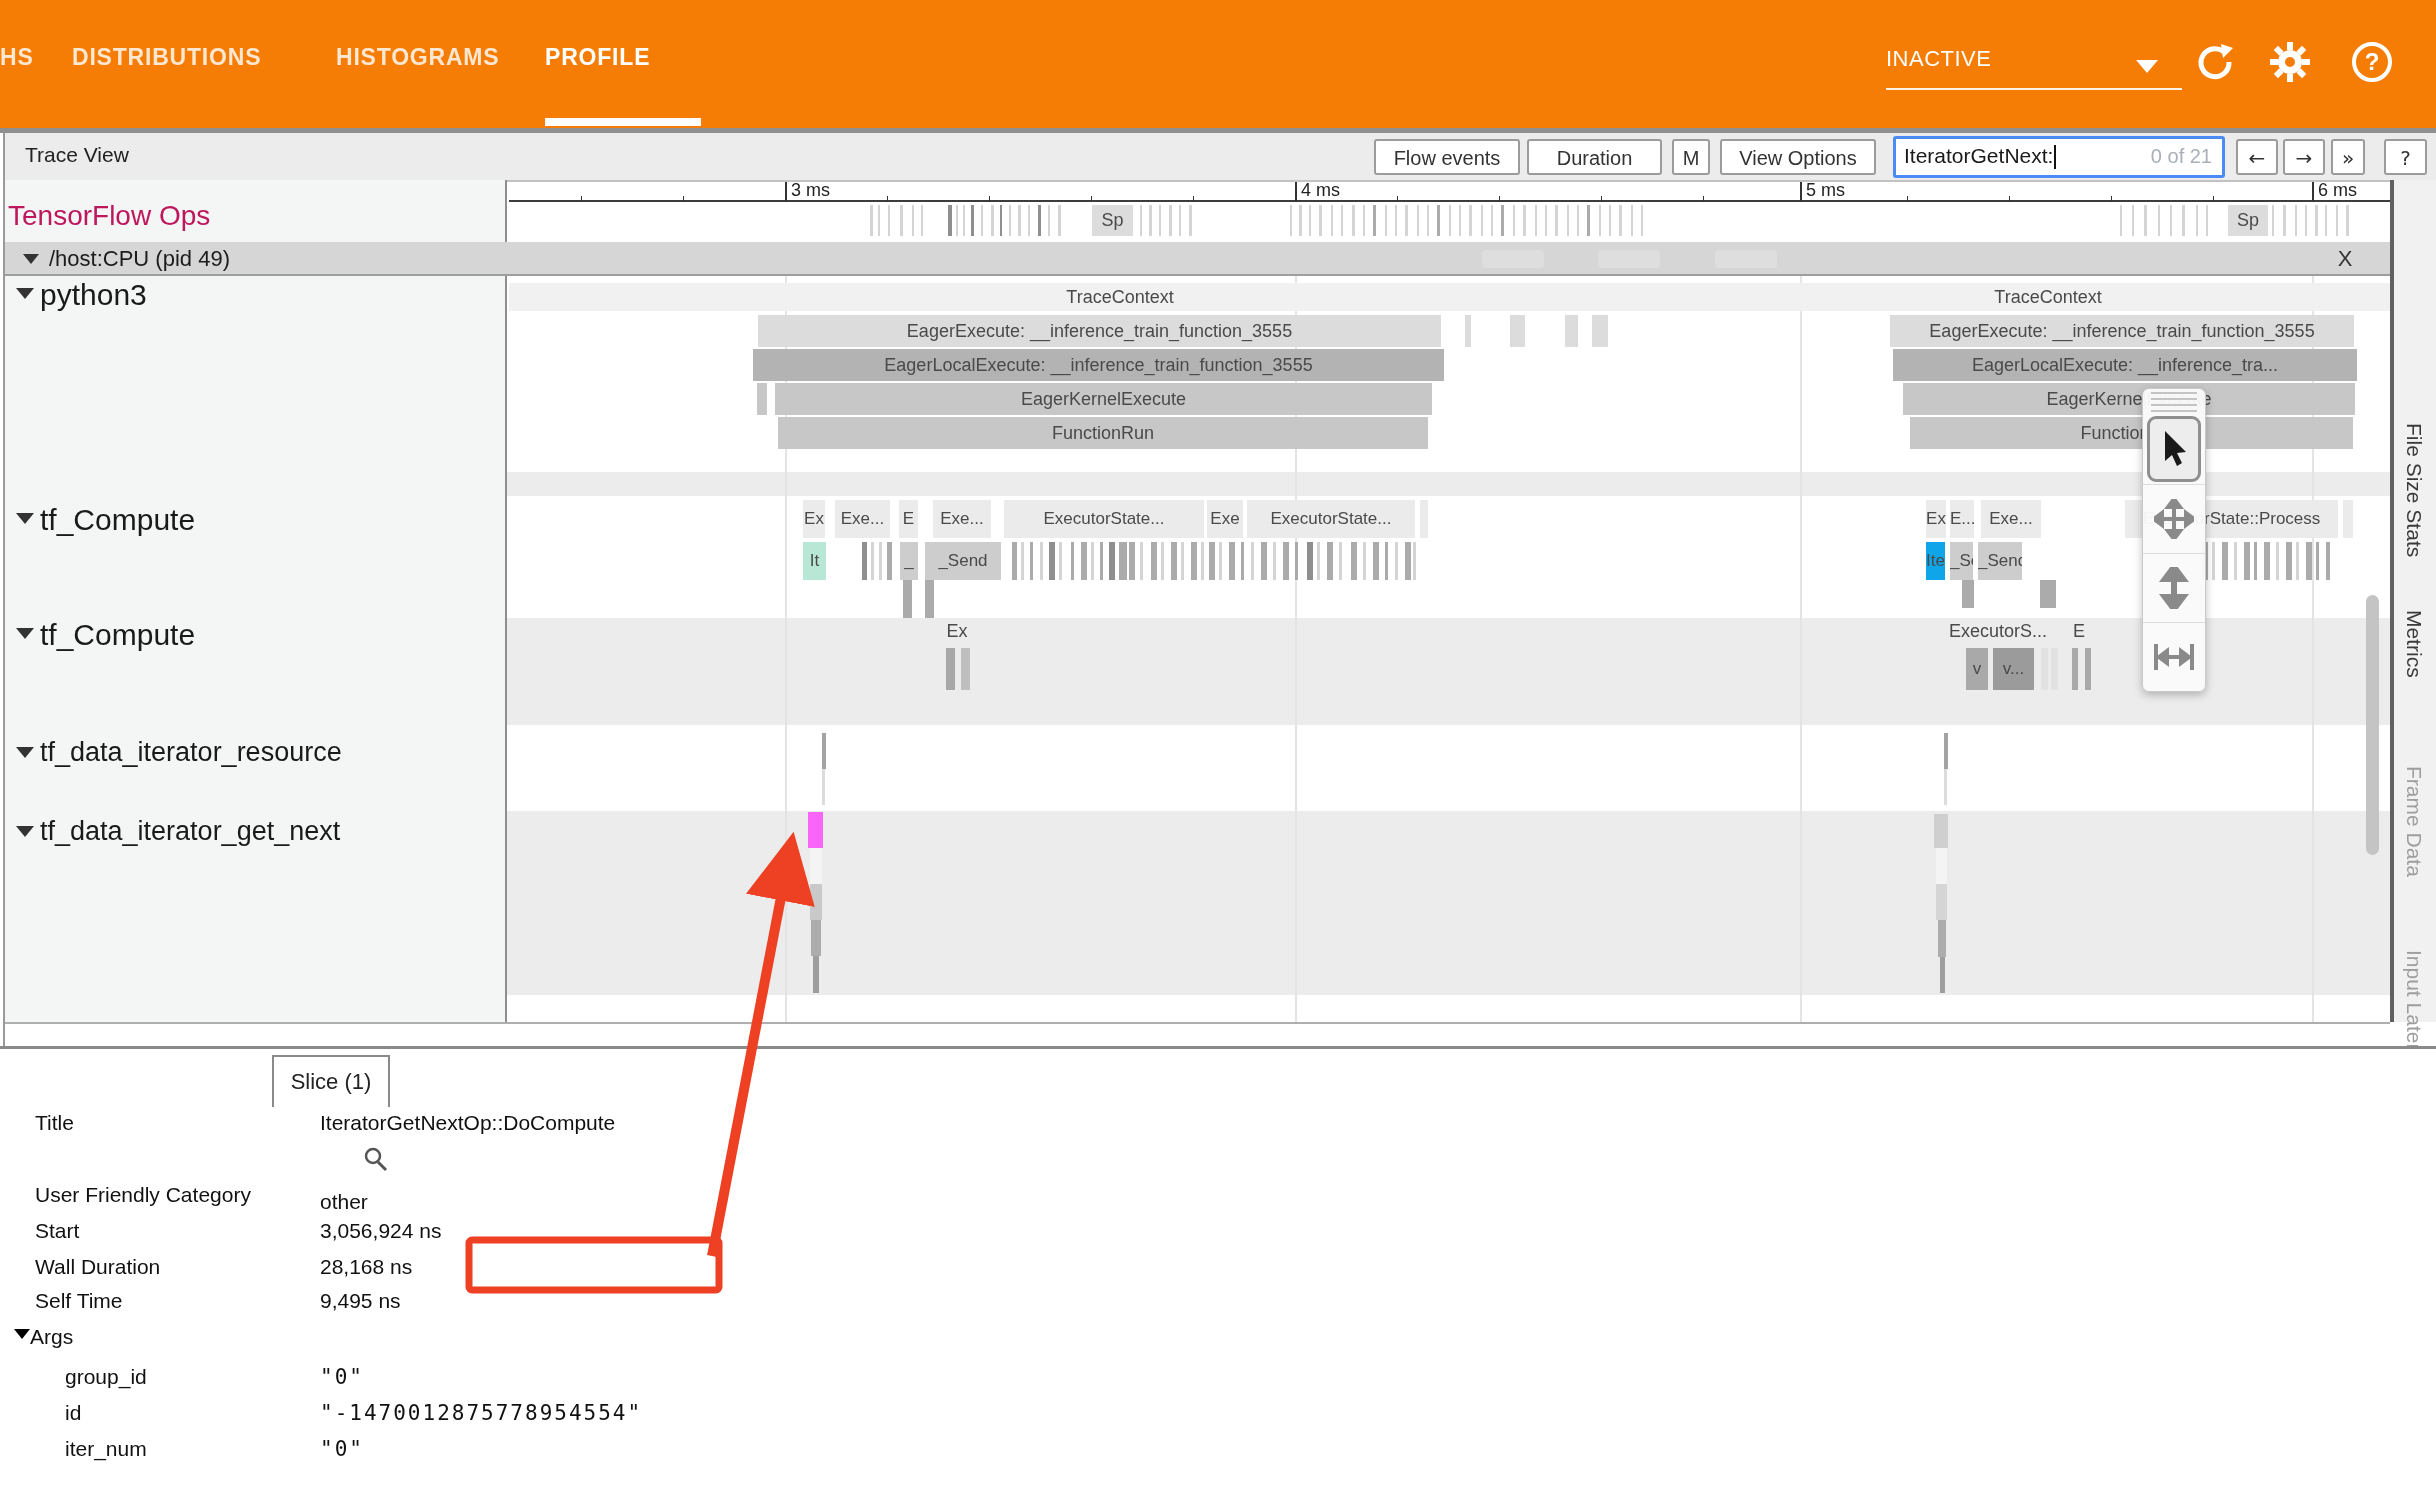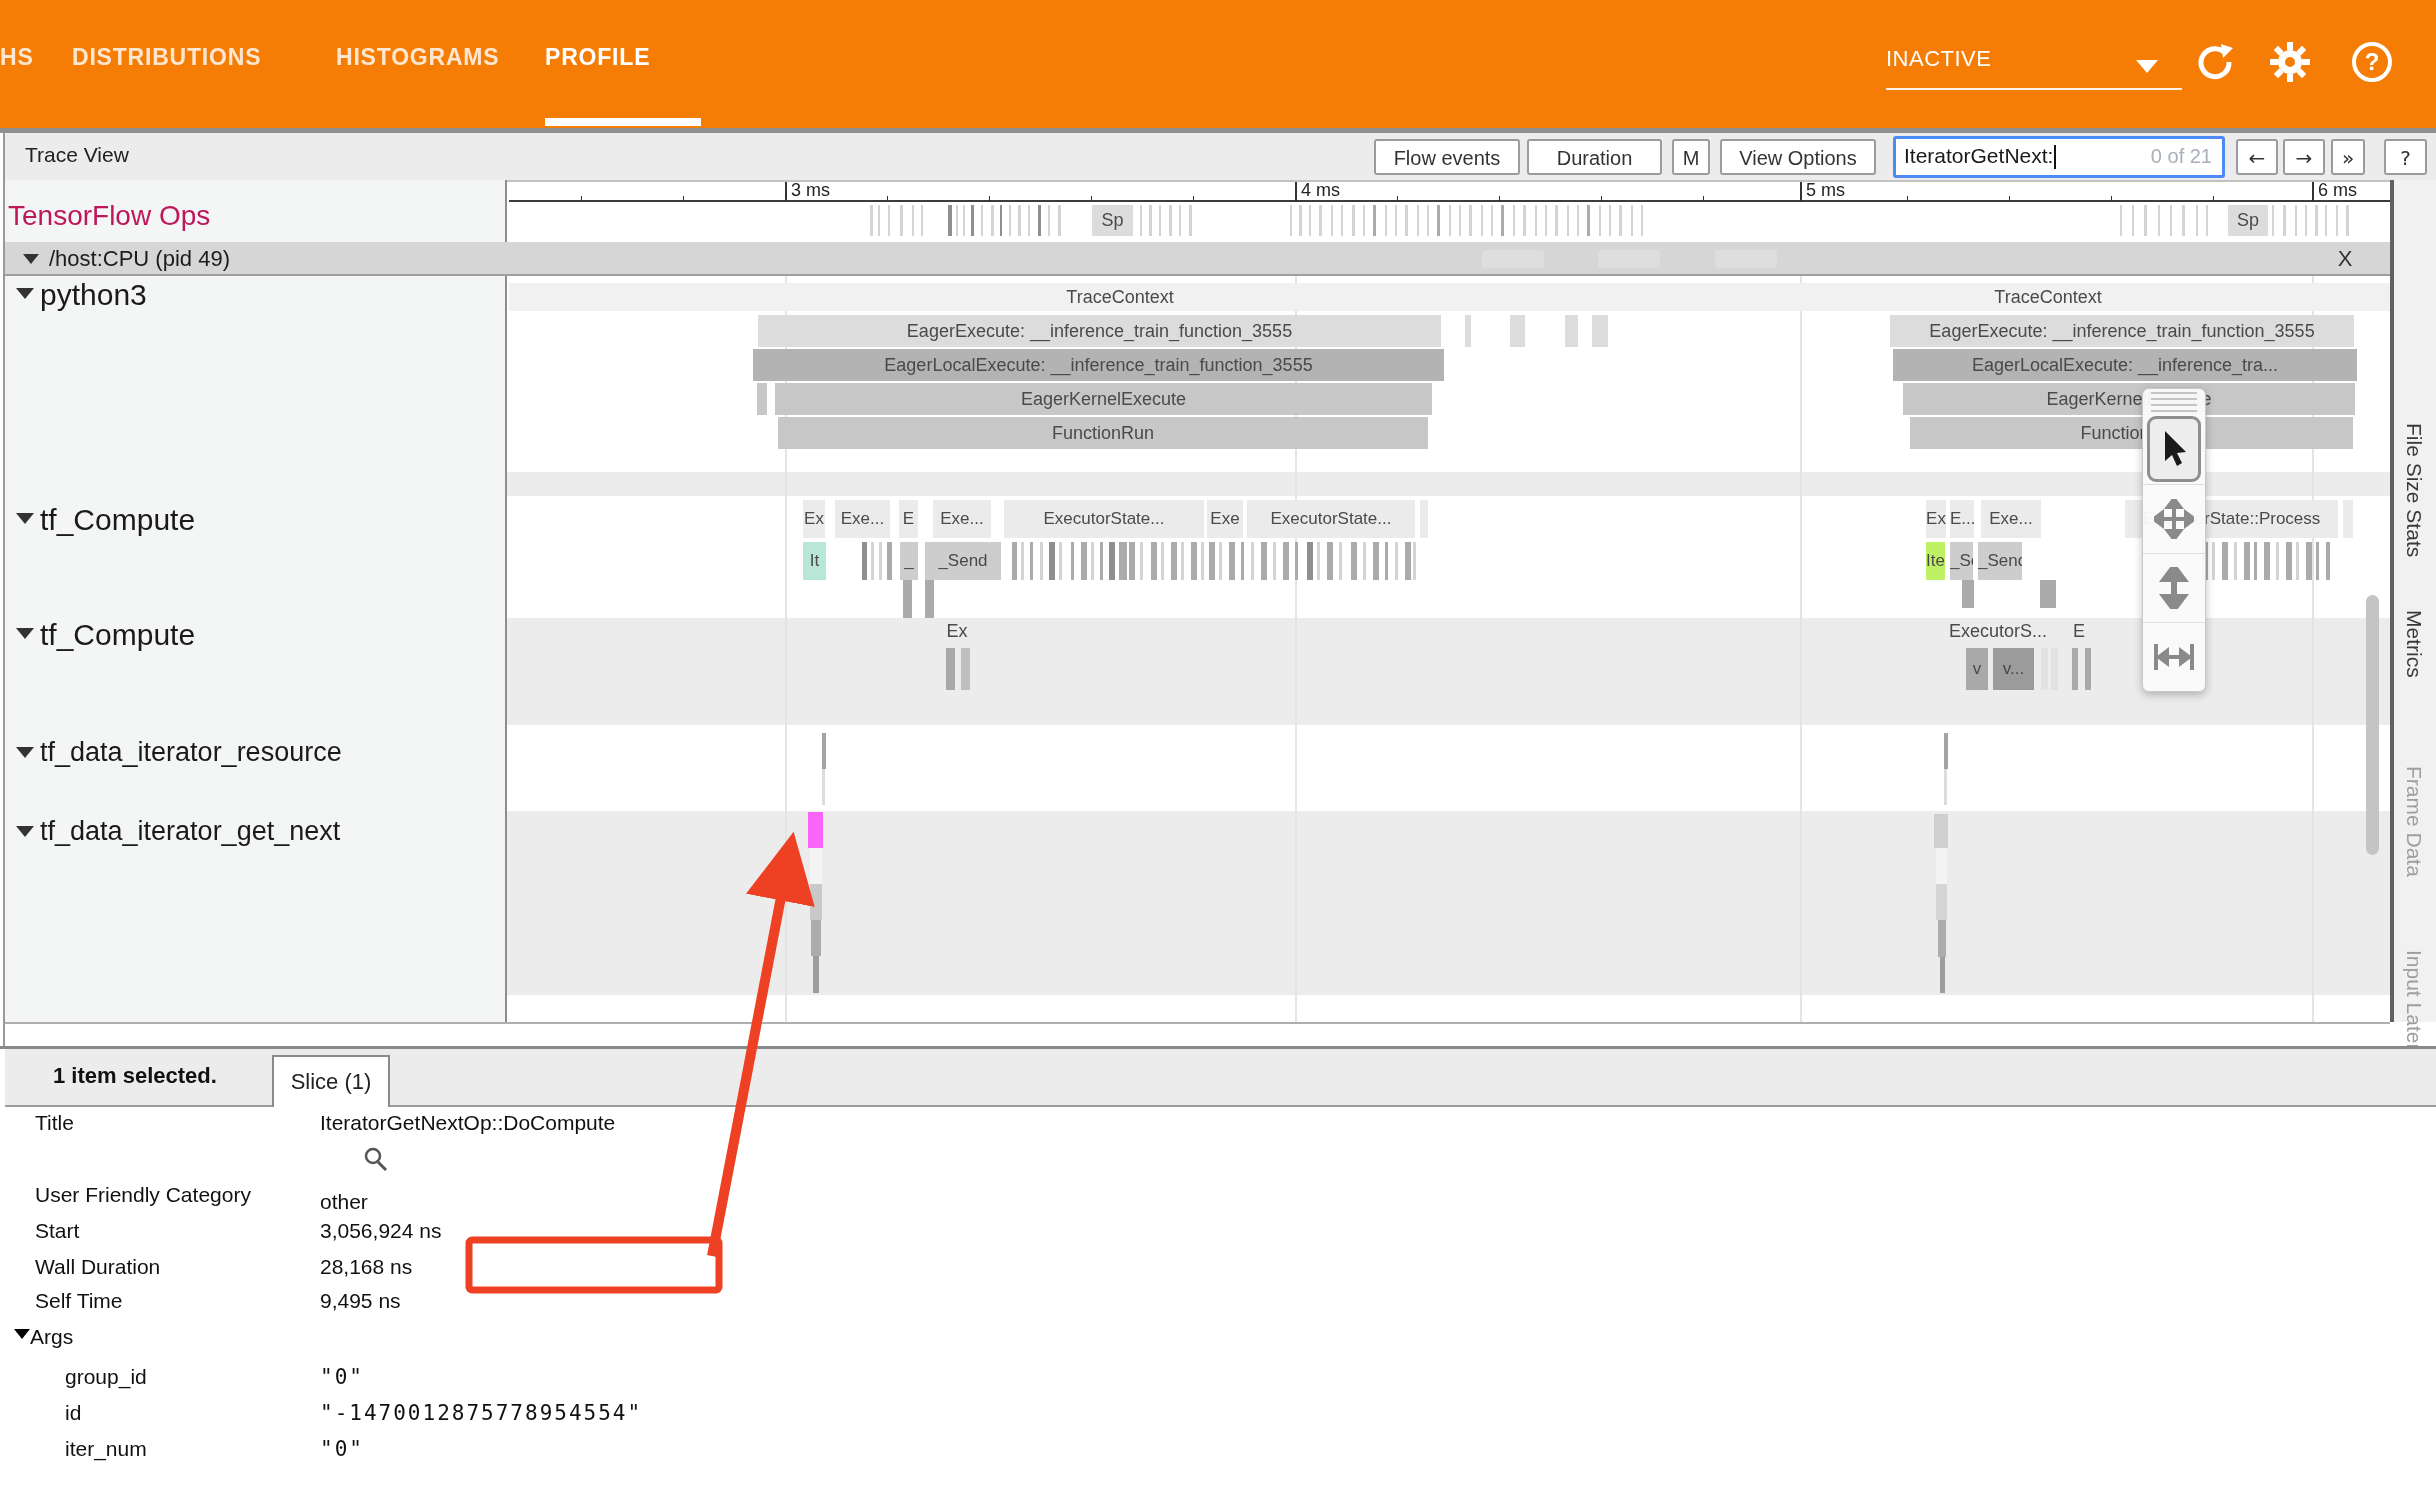--- a/index.html
+++ b/index.html
@@ -336,21 +336,21 @@
       <div class="tel" style="left: 1317px; top: 542px; width: 3px; height: 38px; background: rgb(212, 212, 212); line-height: 38px; font-size: 17px;"></div>
       <div class="tel" style="left: 1327px; top: 542px; width: 6px; height: 38px; background: rgb(171, 171, 171); line-height: 38px; font-size: 17px;"></div>
       <div class="tel" style="left: 1339px; top: 542px; width: 3px; height: 38px; background: rgb(212, 212, 212); line-height: 38px; font-size: 17px;"></div>
       <div class="tel" style="left: 1351px; top: 542px; width: 6px; height: 38px; background: rgb(171, 171, 171); line-height: 38px; font-size: 17px;"></div>
       <div class="tel" style="left: 1363px; top: 542px; width: 3px; height: 38px; background: rgb(212, 212, 212); line-height: 38px; font-size: 17px;"></div>
       <div class="tel" style="left: 1373px; top: 542px; width: 6px; height: 38px; background: rgb(171, 171, 171); line-height: 38px; font-size: 17px;"></div>
       <div class="tel" style="left: 1385px; top: 542px; width: 3px; height: 38px; background: rgb(171, 171, 171); line-height: 38px; font-size: 17px;"></div>
       <div class="tel" style="left: 1395px; top: 542px; width: 3px; height: 38px; background: rgb(212, 212, 212); line-height: 38px; font-size: 17px;"></div>
       <div class="tel" style="left: 1405px; top: 542px; width: 6px; height: 38px; background: rgb(171, 171, 171); line-height: 38px; font-size: 17px;"></div>
       <div class="tel" style="left: 1413px; top: 542px; width: 3px; height: 38px; background: rgb(212, 212, 212); line-height: 38px; font-size: 17px;"></div>
-      <div class="tel" style="left: 1926px; top: 542px; width: 19px; height: 38px; background: #bef264; line-height: 38px; font-size: 17px;">Ite</div>
+      <div class="tel" style="left: 1926px; top: 542px; width: 19px; height: 38px; background: #0ea5e9; line-height: 38px; font-size: 17px;">Ite</div>
       <div class="tel" style="left: 1950px; top: 542px; width: 23px; height: 38px; background: rgb(205, 205, 205); line-height: 38px; font-size: 17px;">_Se</div>
       <div class="tel" style="left: 1978px; top: 542px; width: 44px; height: 38px; background: rgb(205, 205, 205); line-height: 38px; font-size: 17px;">_Send</div>
       <div class="tel" style="left: 2202px; top: 542px; width: 6px; height: 38px; background: rgb(171, 171, 171); line-height: 38px; font-size: 17px;"></div>
       <div class="tel" style="left: 2212px; top: 542px; width: 3px; height: 38px; background: rgb(212, 212, 212); line-height: 38px; font-size: 17px;"></div>
       <div class="tel" style="left: 2222px; top: 542px; width: 6px; height: 38px; background: rgb(171, 171, 171); line-height: 38px; font-size: 17px;"></div>
       <div class="tel" style="left: 2234px; top: 542px; width: 3px; height: 38px; background: rgb(212, 212, 212); line-height: 38px; font-size: 17px;"></div>
       <div class="tel" style="left: 2244px; top: 542px; width: 6px; height: 38px; background: rgb(171, 171, 171); line-height: 38px; font-size: 17px;"></div>
       <div class="tel" style="left: 2254px; top: 542px; width: 3px; height: 38px; background: rgb(171, 171, 171); line-height: 38px; font-size: 17px;"></div>
       <div class="tel" style="left: 2264px; top: 542px; width: 6px; height: 38px; background: rgb(171, 171, 171); line-height: 38px; font-size: 17px;"></div>
       <div class="tel" style="left: 2276px; top: 542px; width: 3px; height: 38px; background: rgb(212, 212, 212); line-height: 38px; font-size: 17px;"></div>
@@ -462,23 +462,20 @@
             <line x1="39" y1="4" x2="39" y2="30"></line>
           <line x1="8" y1="17" x2="34" y2="17"></line>
           <polygon points="6,17 14,11 14,23"></polygon>
             <polygon points="36,17 28,11 28,23"></polygon>
         </g>
       </svg>
     </div>
   </div>
 
   <div id="panel">
-    <div id="panel-band">
-      <span id="panel-selected">1 item selected.</span>
-    </div>
     <div id="slice-tab">Slice (1)</div>
     <div id="detail-rows">
         <div class="drow-label" style="left: 35px; top: 62px;">Title</div>
         <div class="drow-value" style="top: 62px;">IteratorGetNextOp::DoCompute</div>
         <div class="drow-label" style="left: 35px; top: 134px;">User Friendly Category</div>
         <div class="drow-value" style="top: 141px;">other</div>
         <div class="drow-label" style="left: 35px; top: 170px;">Start</div>
         <div class="drow-value right" style="top: 170px;">3,056,924 ns</div>
         <div class="drow-label" style="left: 35px; top: 206px;">Wall Duration</div>
         <div class="drow-value right" style="top: 206px;">28,168 ns</div>

